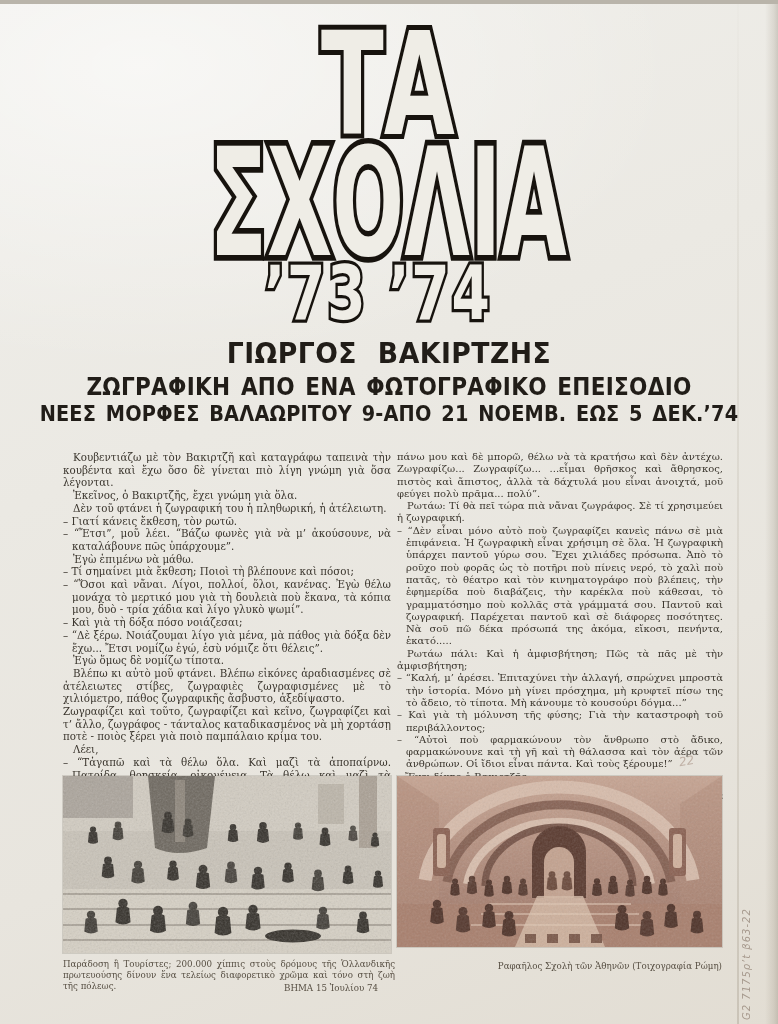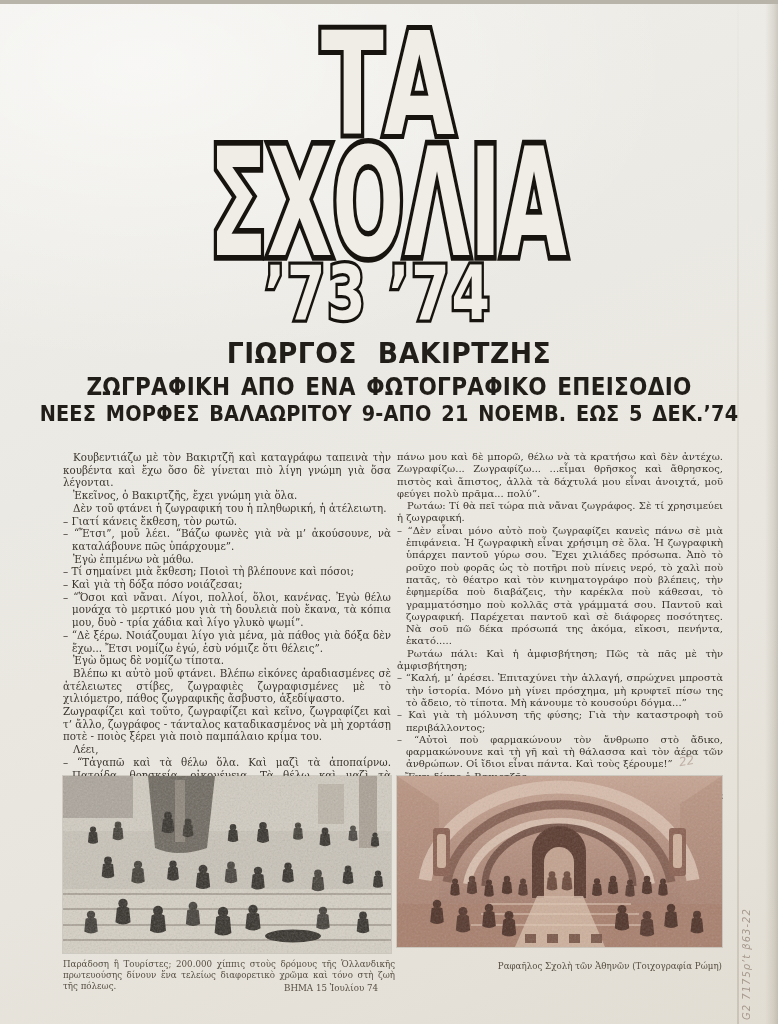--- a/index.html
+++ b/index.html
@@ -90,22 +90,22 @@
   <div class="headline venue">ΝΕΕΣ ΜΟΡΦΕΣ ΒΑΛΑΩΡΙΤΟΥ 9-ΑΠΟ 21 ΝΟΕΜΒ. ΕΩΣ 5 ΔΕΚ.’74</div>
 
   <div class="col col-left">
     <p class="p-ind">Κουβεντιάζω μὲ τὸν Βακιρτζῆ καὶ καταγράφω ταπεινὰ τὴν κουβέντα καὶ ἔχω ὅσο δὲ γίνεται πιὸ λίγη γνώμη γιὰ ὅσα λέγονται.</p>
     <p class="p-ind">Ἐκεῖνος, ὁ Βακιρτζῆς, ἔχει γνώμη γιὰ ὅλα.</p>
     <p class="p-ind">Δὲν τοῦ φτάνει ἡ ζωγραφική του ἡ πληθωρική, ἡ ἀτέλειωτη.</p>
     <p class="p-dash">– Γιατί κάνεις ἔκθεση, τὸν ρωτῶ.</p>
     <p class="p-dash">– “Ἔτσι”, μοῦ λέει. “Βάζω φωνὲς γιὰ νὰ μ’ ἀκούσουνε, νὰ καταλάβουνε πῶς ὑπάρχουμε”.</p>
     <p class="p-ind">Ἐγὼ ἐπιμένω νὰ μάθω.</p>
     <p class="p-dash">– Τί σημαίνει μιὰ ἔκθεση; Ποιοὶ τὴ βλέπουνε καὶ πόσοι;</p>
+    <p class="p-dash">– “Ὅσοι καὶ νἄναι. Λίγοι, πολλοί, ὅλοι, κανένας. Ἐγὼ θέλω μονάχα τὸ μερτικό μου γιὰ τὴ δουλειὰ ποὺ ἔκανα, τὰ κόπια μου, δυὸ - τρία χάδια καὶ λίγο γλυκὸ ψωμί”.</p>
     <p class="p-dash">– Καὶ γιὰ τὴ δόξα πόσο νοιάζεσαι;</p>
-    <p class="p-dash">– “Ὅσοι καὶ νἄναι. Λίγοι, πολλοί, ὅλοι, κανένας. Ἐγὼ θέλω μονάχα τὸ μερτικό μου γιὰ τὴ δουλειὰ ποὺ ἔκανα, τὰ κόπια μου, δυὸ - τρία χάδια καὶ λίγο γλυκὸ ψωμί”.</p>
     <p class="p-dash">– “Δὲ ξέρω. Νοιάζουμαι λίγο γιὰ μένα, μὰ πάθος γιὰ δόξα δὲν ἔχω... Ἔτσι νομίζω ἐγώ, ἐσὺ νόμιζε ὅτι θέλεις”.</p>
     <p class="p-ind">Ἐγὼ ὅμως δὲ νομίζω τίποτα.</p>
     <p class="p-ind">Βλέπω κι αὐτὸ μοῦ φτάνει. Βλέπω εἰκόνες ἁραδιασμένες σὲ ἀτέλειωτες στίβες, ζωγραφιὲς ζωγραφισμένες μὲ τὸ χιλιόμετρο, πάθος ζωγραφικῆς ἄσβυστο, ἀξεδίψαστο.</p>
     <p class="p-flush">Ζωγραφίζει καὶ τοῦτο, ζωγραφίζει καὶ κεῖνο, ζωγραφίζει καὶ τ’ ἄλλο, ζωγράφος - τάνταλος καταδικασμένος νὰ μὴ χορτάσῃ ποτὲ - ποιὸς ξέρει γιὰ ποιὸ παμπάλαιο κρίμα του.</p>
     <p class="p-ind">Λέει,</p>
     <p class="p-dash">– “Τἀγαπῶ καὶ τὰ θέλω ὅλα. Καὶ μαζὶ τὰ ἀποπαίρνω. Πατρίδα, θρησκεία, οἰκογένεια. Τὰ θέλω καὶ μαζὶ τὰ διώχνω. Θέλω νὰ τὰ ξεκολλήσω ἀπὸ</p>
   </div>
 
   <div class="col col-right">
     <p class="p-flush">πάνω μου καὶ δὲ μπορῶ, θέλω νὰ τὰ κρατήσω καὶ δὲν ἀντέχω. Ζωγραφίζω... Ζωγραφίζω... ...εἶμαι θρῆσκος καὶ ἄθρησκος, πιστὸς καὶ ἄπιστος, ἀλλὰ τὰ δάχτυλά μου εἶναι ἀνοιχτά, μοῦ φεύγει πολὺ πρᾶμα... πολύ”.</p>

